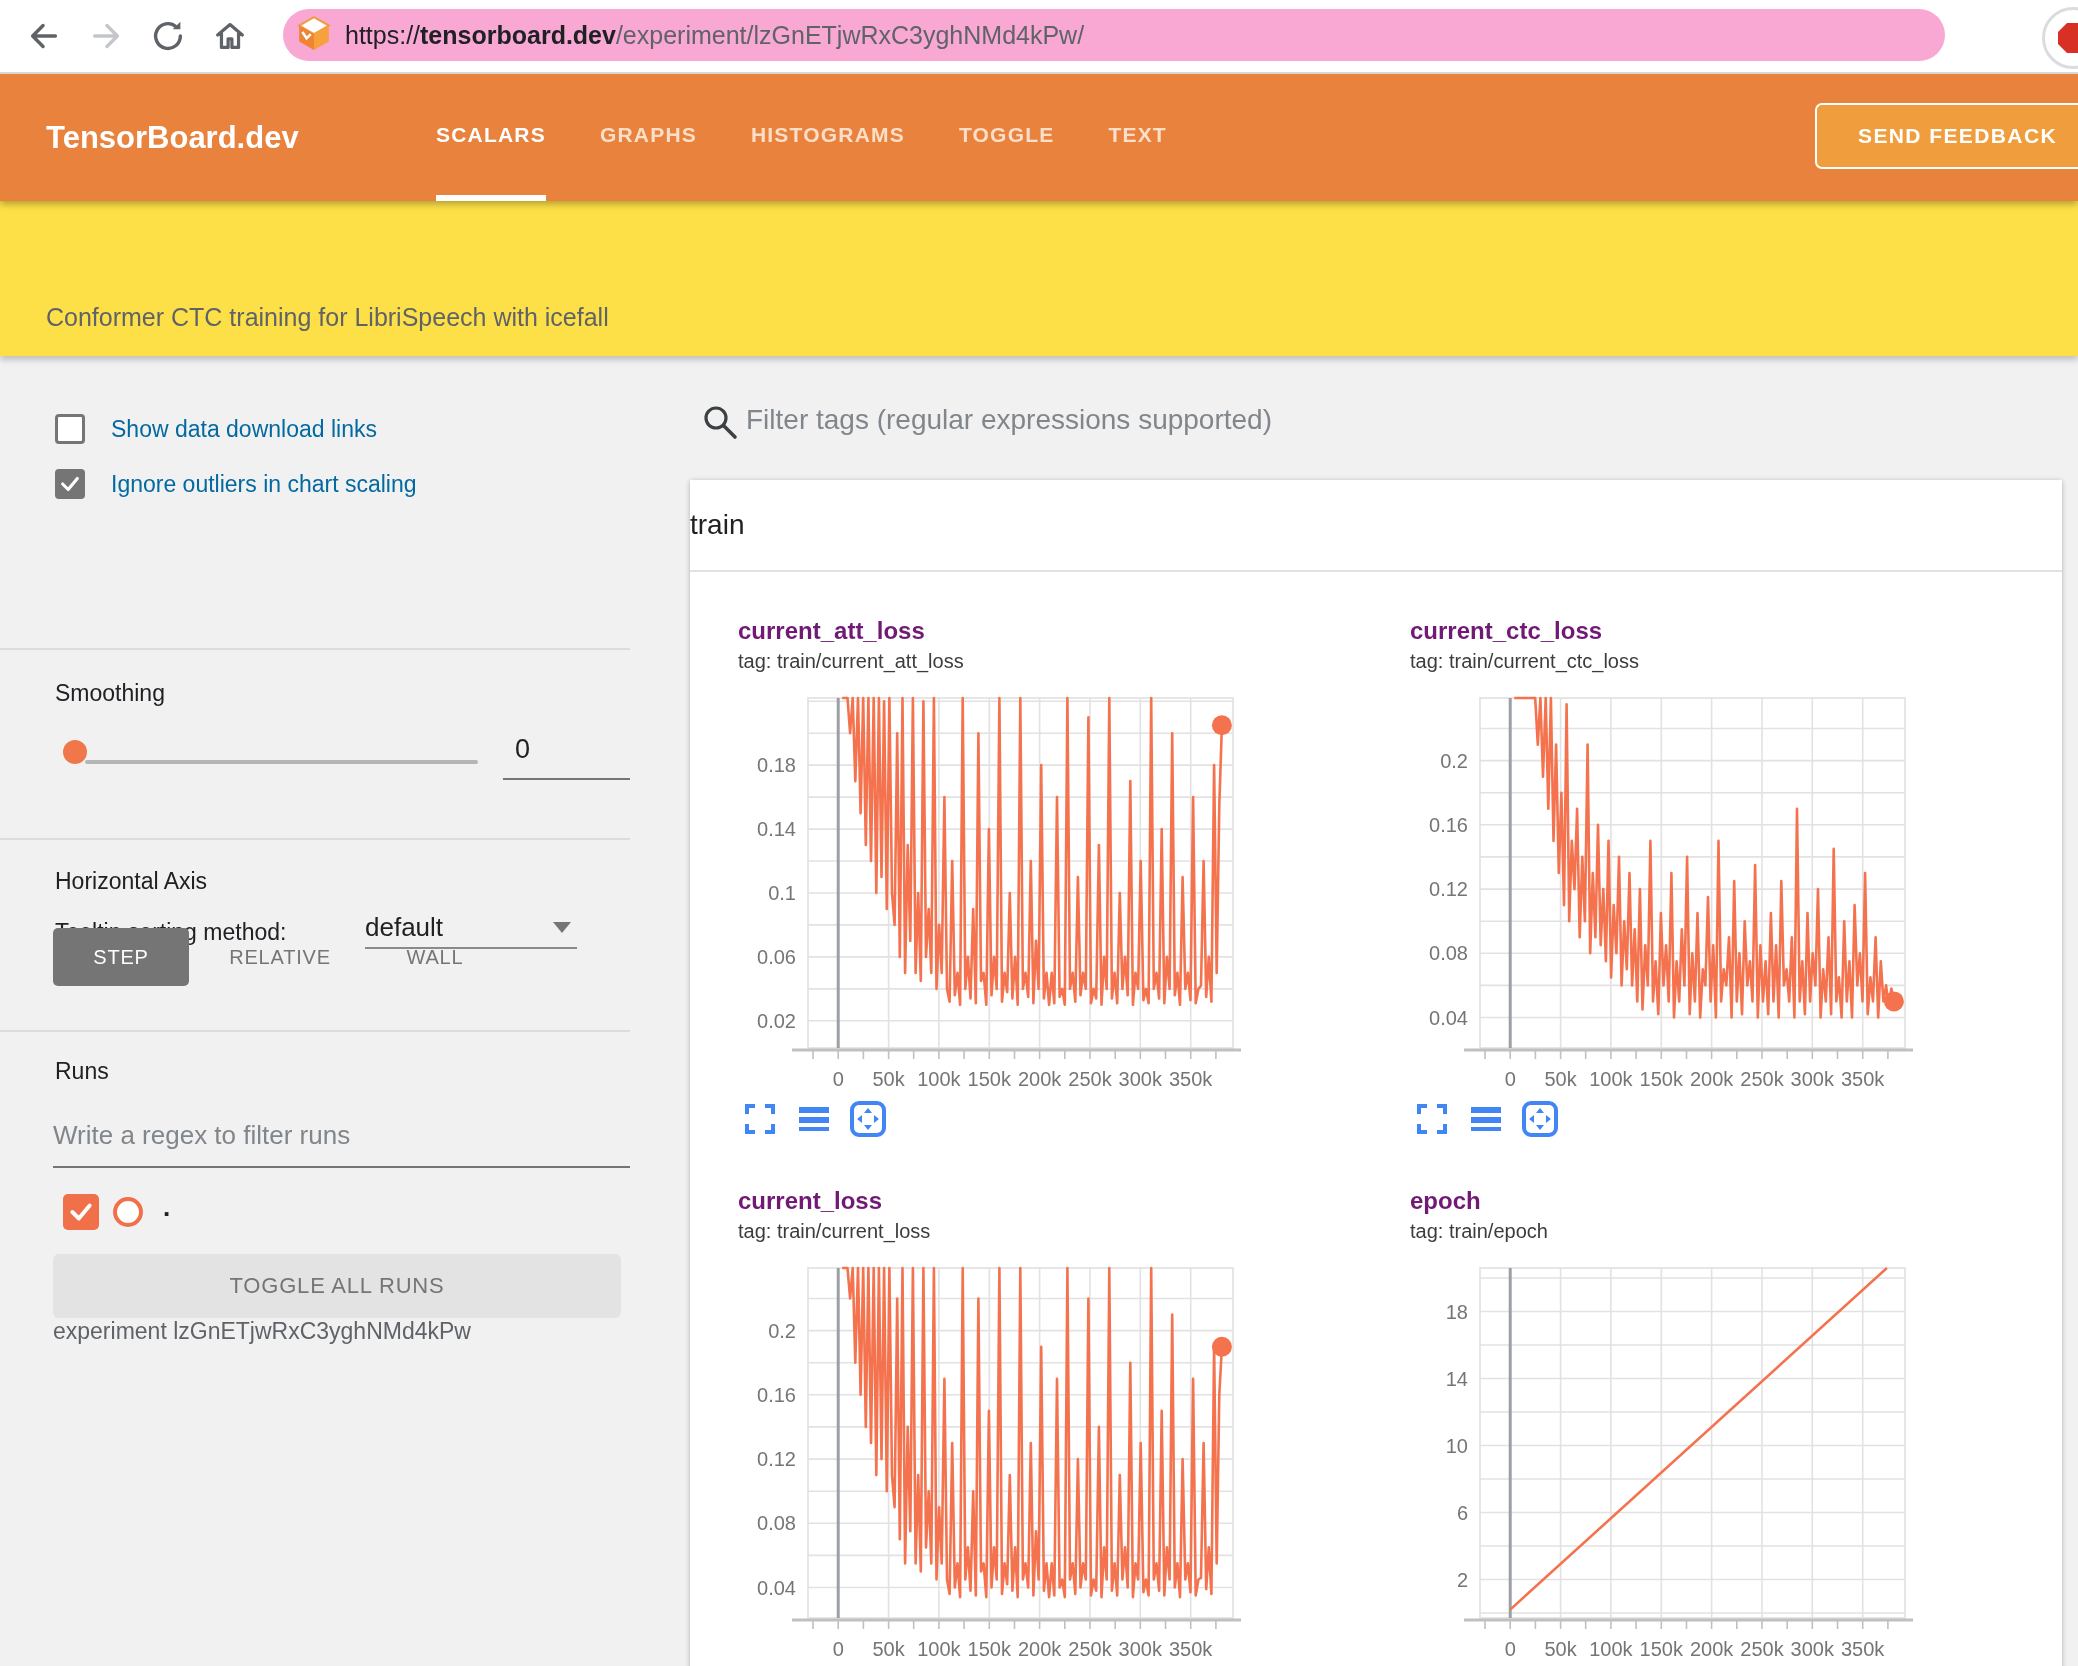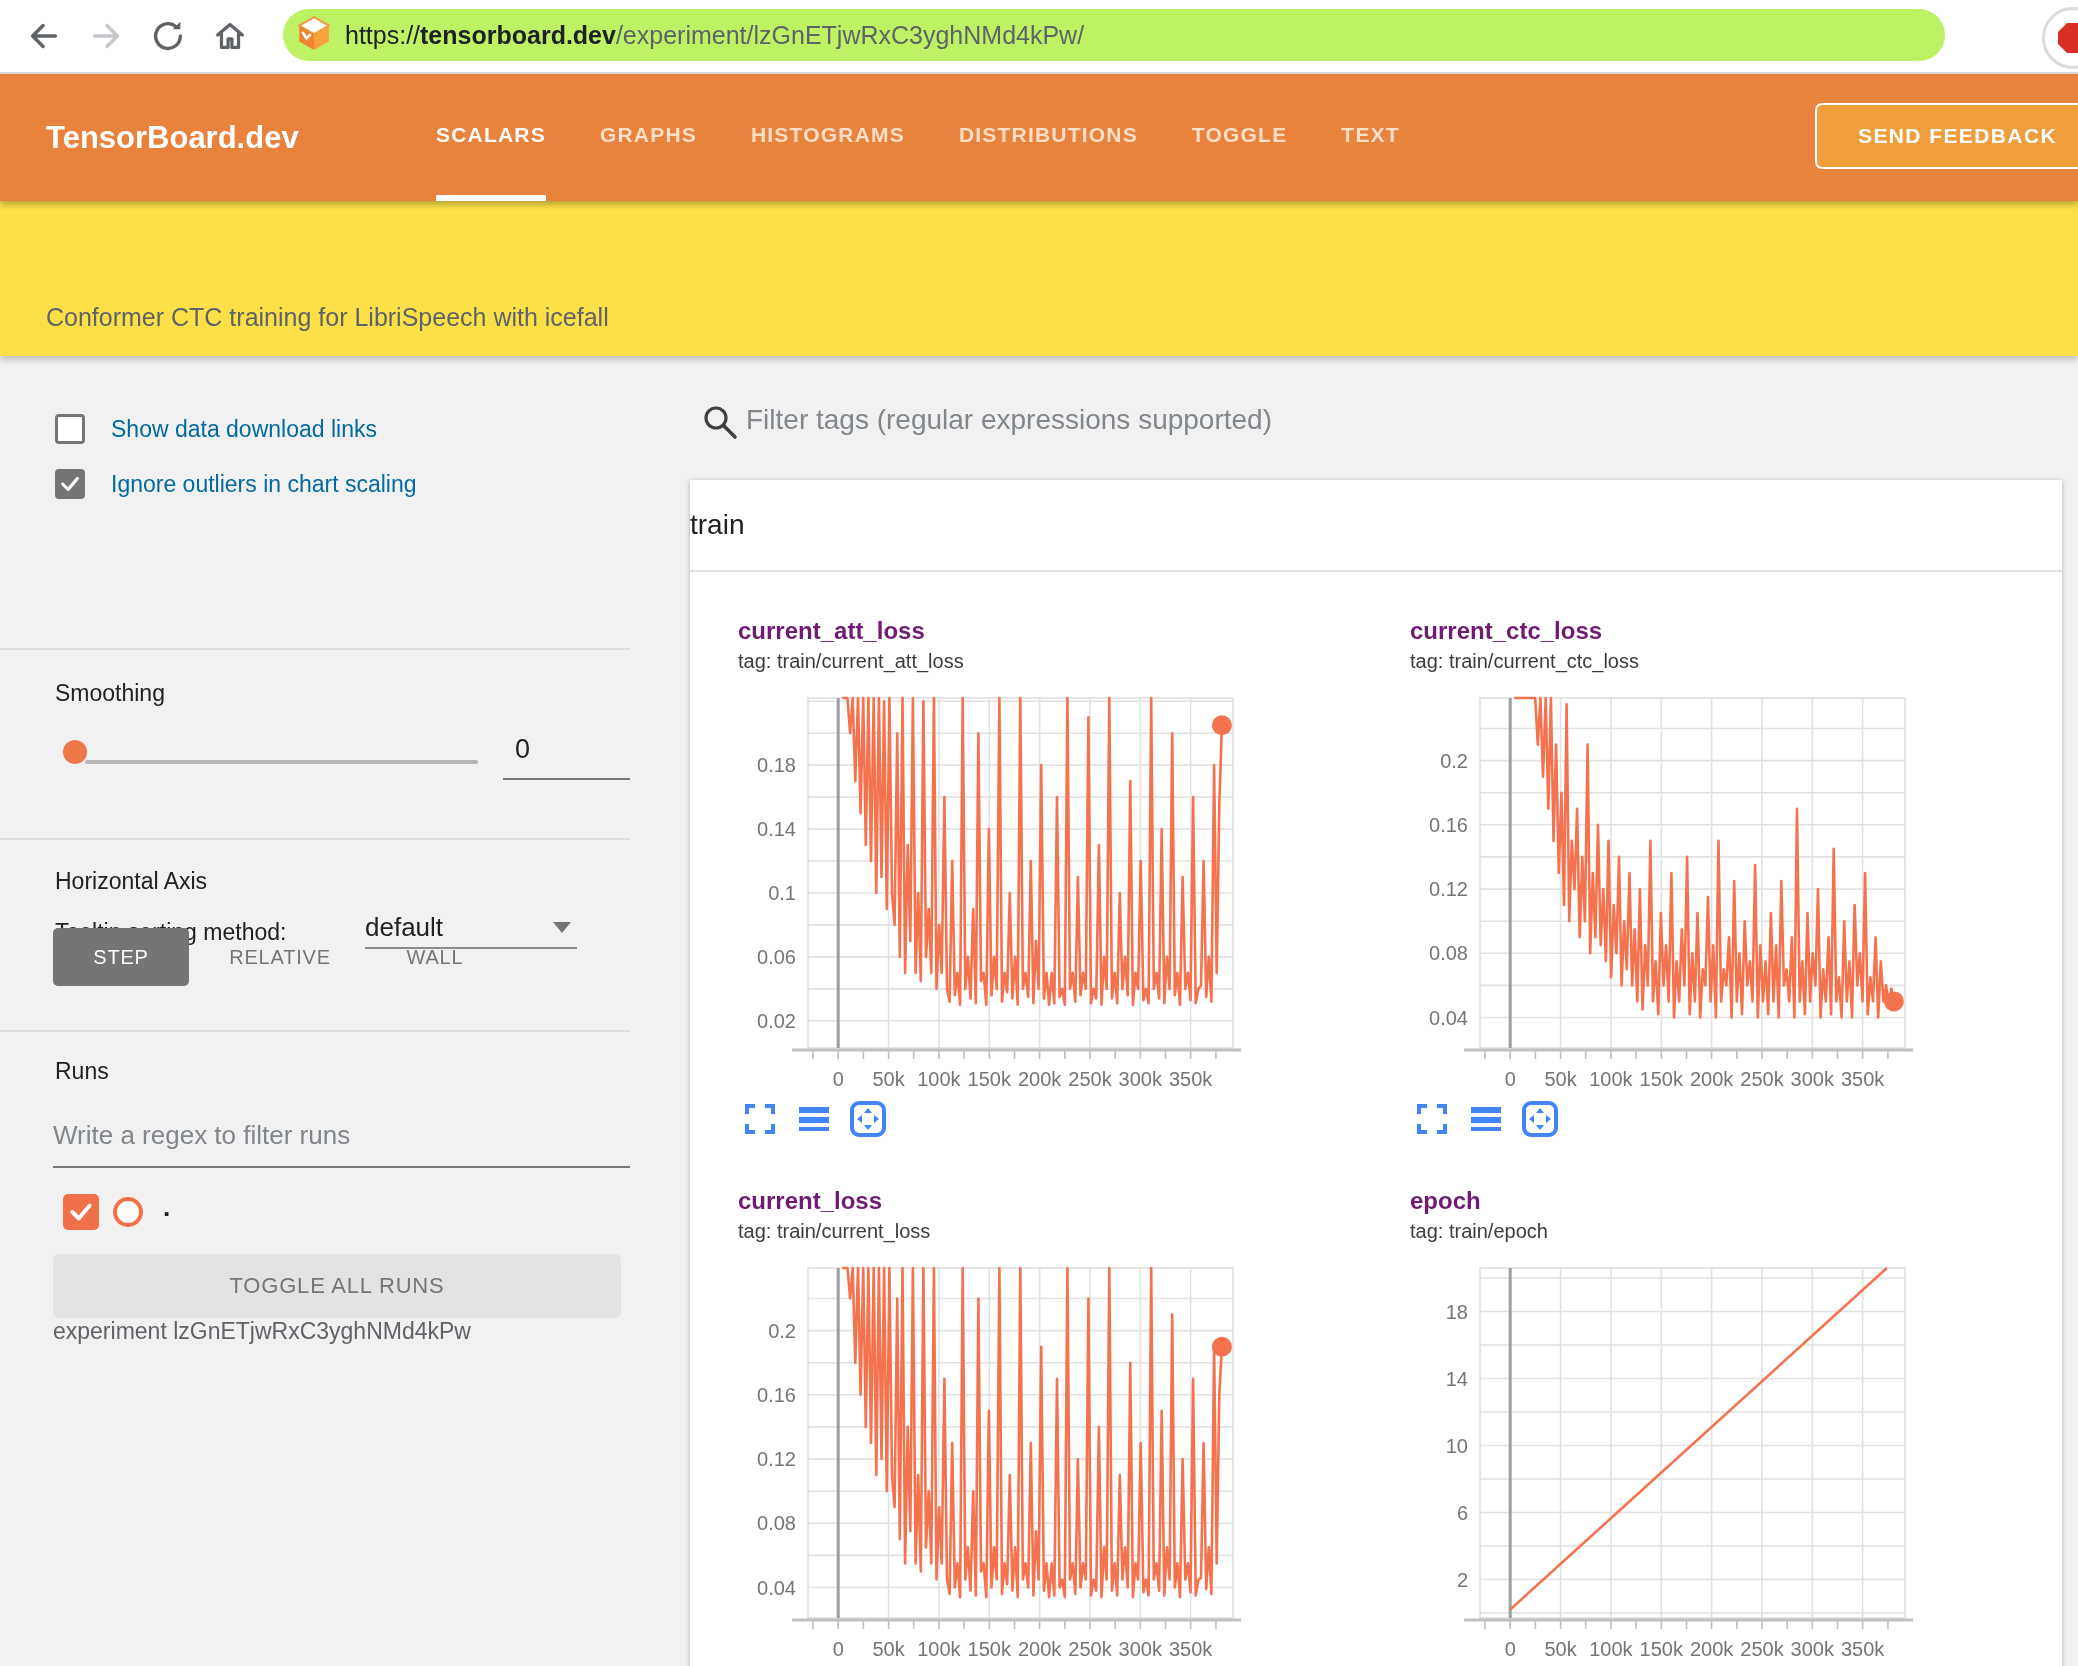--- a/index.html
+++ b/index.html
@@ -3,21 +3,21 @@
 <meta charset="utf-8">
 <style>
   html,body{margin:0;padding:0;}
   body{width:2078px;height:1666px;overflow:hidden;position:relative;
        font-family:"Liberation Sans",sans-serif;background:#f1f1f1;color:#202124;}
   
   .chrome{position:absolute;left:0;top:0;width:100%;height:72px;background:#fff;
           border-bottom:2px solid #d8d8d8;z-index:40;}
   .chrome-icons{position:absolute;left:22px;top:0;height:72px;display:flex;align-items:center;gap:18px;}
   .nav-ico{width:44px;height:44px;display:flex;align-items:center;justify-content:center;border-radius:50%;}
-  .urlbar{position:absolute;left:283px;top:9px;width:1662px;height:52px;background:#bef264;
+  .urlbar{position:absolute;left:283px;top:9px;width:1662px;height:52px;background:#f9a8d4;
           border-radius:26px;display:flex;align-items:center;padding:0 14px;box-sizing:border-box;}
   .urltext{font-size:25px;margin-left:14px;white-space:nowrap;overflow:hidden;}
   .urltext .dom{font-weight:700;color:#202124;}
   .urltext .scheme{color:#202124;}
   .urltext .path{color:#5f6368;}
   .avatar{position:absolute;right:-26px;top:7px;width:56px;height:56px;border-radius:50%;
           background:#fff;border:3px solid #dadce0;display:flex;align-items:center;justify-content:center;}
   .stopglyph{width:30px;height:30px;background:#d93025;
              clip-path:polygon(30% 0,70% 0,100% 30%,100% 70%,70% 100%,30% 100%,0 70%,0 30%);}
   
@@ -134,21 +134,20 @@
     <span class="stopglyph"></span>
   </div>
 </div>
 
 <div class="appbar">
   <div class="brand">TensorBoard.dev</div>
   <nav class="tabs">
       <div class="tab active">SCALARS</div>
       <div class="tab">GRAPHS</div>
       <div class="tab">HISTOGRAMS</div>
-      <div class="tab">DISTRIBUTIONS</div>
       <div class="tab">TOGGLE</div>
       <div class="tab">TEXT</div>
     </nav>
   <div class="feedback">SEND FEEDBACK</div>
 </div>
 
 <div class="titleband">
   <div class="exp-title">Conformer CTC training for LibriSpeech with icefall</div>
 </div>
 

